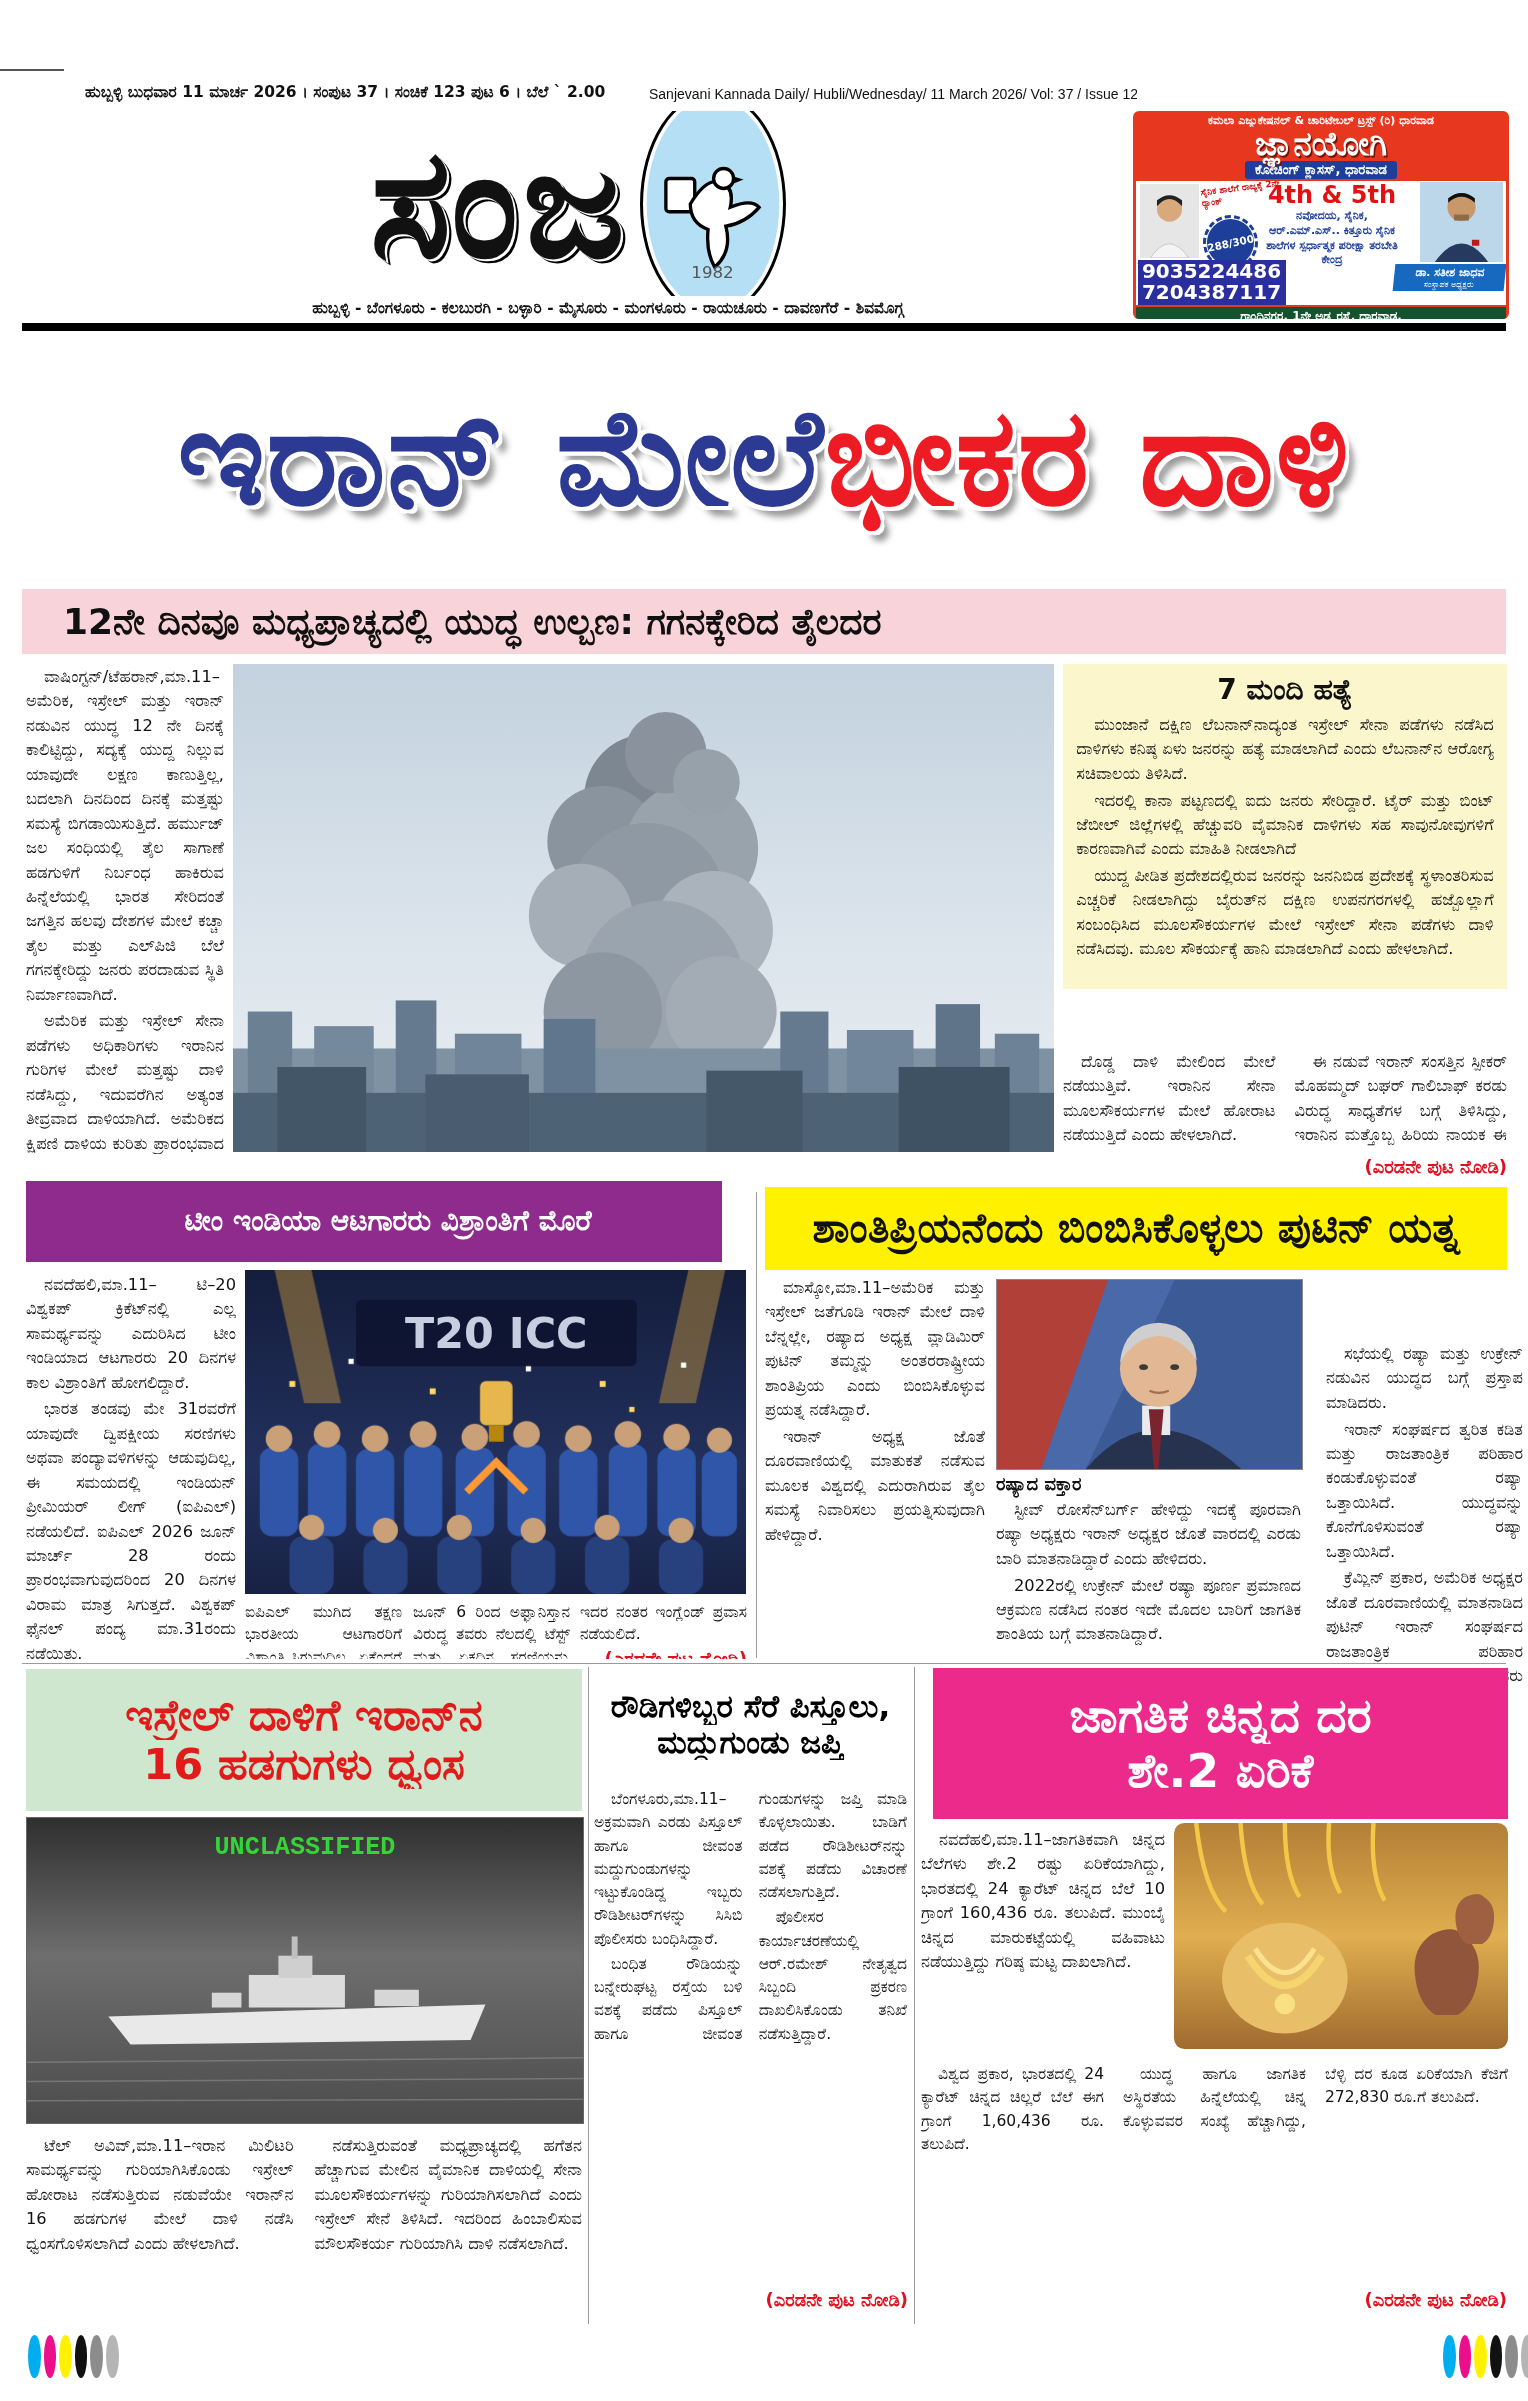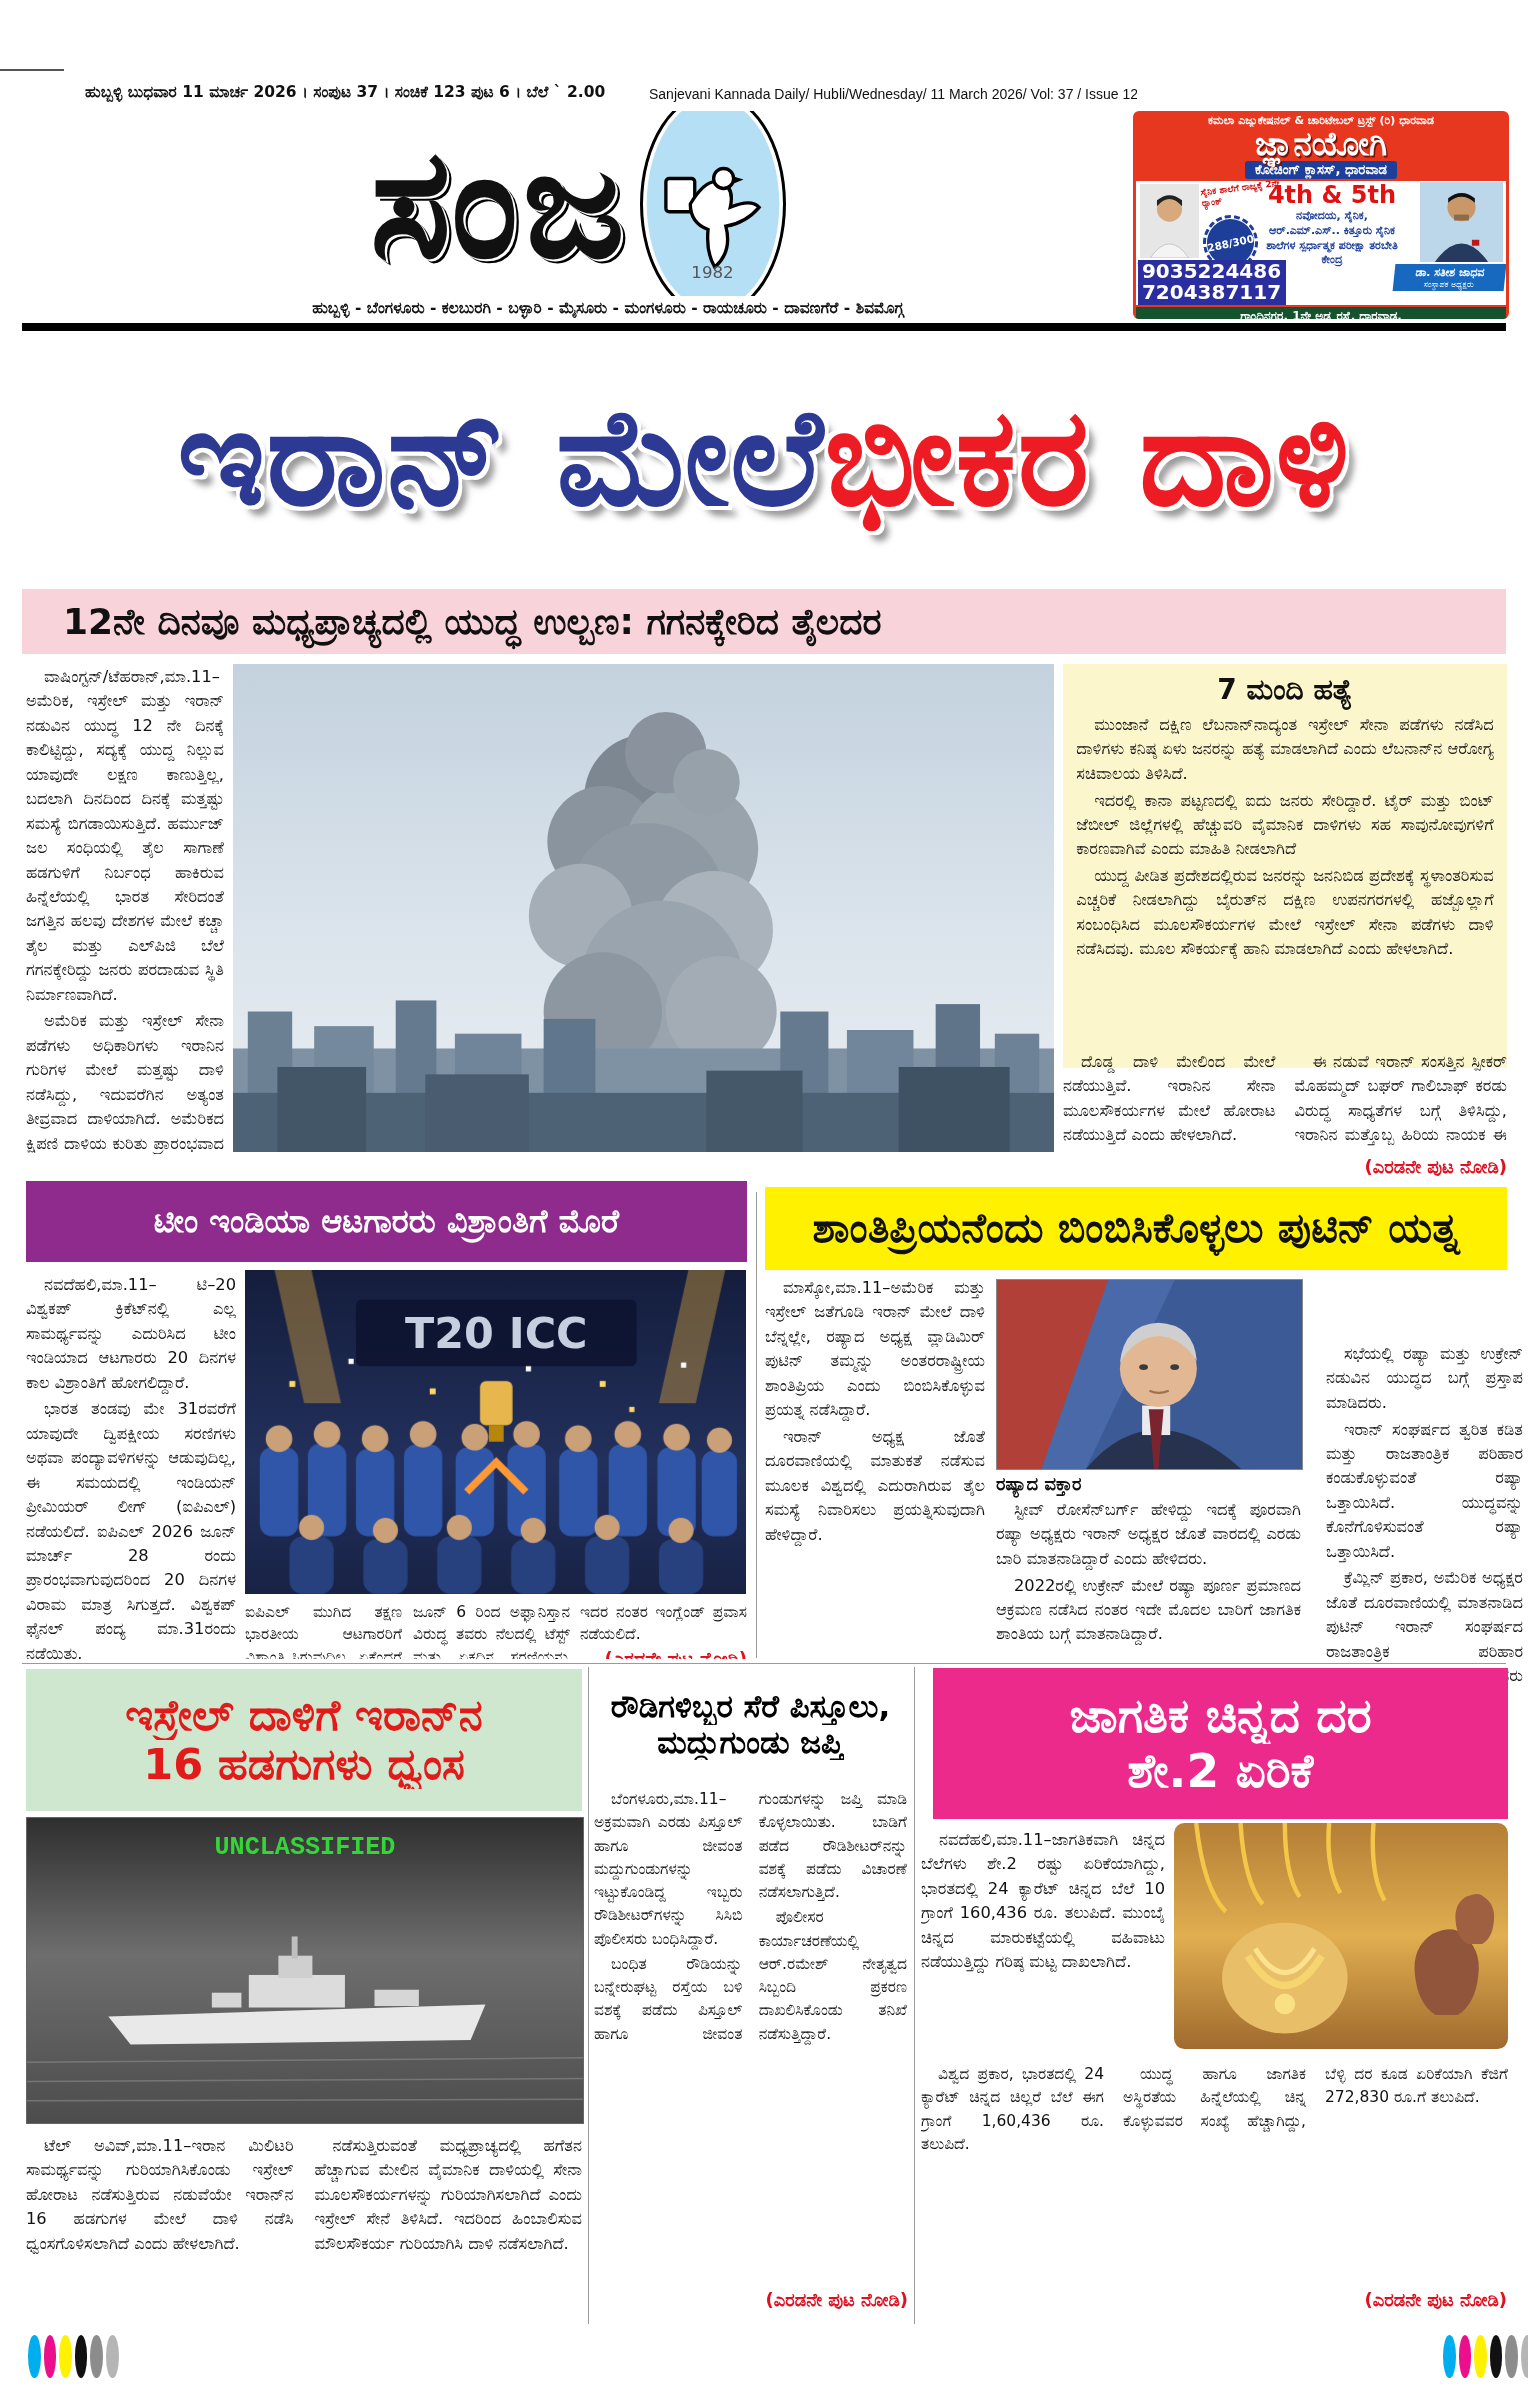--- a/index.html
+++ b/index.html
@@ -147,36 +147,36 @@
       <g fill="#4e6275">
         <rect x="0" y="580" width="1110" height="80"></rect>
         <rect x="60" y="545" width="120" height="115" fill="#435668"></rect>
           <rect x="260" y="555" width="140" height="105" fill="#4a5d70"></rect>
         <rect x="640" y="550" width="130" height="110" fill="#455869"></rect>
           <rect x="900" y="545" width="150" height="115" fill="#3f5263"></rect>
       </g>
     </svg>
   </div>
 
-  <div class="abs" style="left:1063px;top:664px;width:444px;height:404px;background:#fcf6cd;box-sizing:border-box;padding:9px 13.3px;overflow:hidden;">
+  <div class="abs" style="left:1063px;top:664px;width:444px;height:325px;background:#fcf6cd;box-sizing:border-box;padding:9px 13.3px;overflow:hidden;">
     <div style="font-size:28px;font-weight:800;text-align:center;margin-bottom:6px;">7 ಮಂದಿ ಹತ್ಯೆ</div>
     <div class="jtext" style="height:318px;">
         <p class="para">ಮುಂಜಾನೆ ದಕ್ಷಿಣ ಲೆಬನಾನ್‌ನಾದ್ಯಂತ ಇಸ್ರೇಲ್ ಸೇನಾ ಪಡೆಗಳು ನಡೆಸಿದ ದಾಳಿಗಳು ಕನಿಷ್ಠ ಏಳು ಜನರನ್ನು ಹತ್ಯೆ ಮಾಡಲಾಗಿದೆ ಎಂದು ಲೆಬನಾನ್‌ನ ಆರೋಗ್ಯ ಸಚಿವಾಲಯ ತಿಳಿಸಿದೆ.</p>
         <p class="para">ಇದರಲ್ಲಿ ಕಾನಾ ಪಟ್ಟಣದಲ್ಲಿ ಐದು ಜನರು ಸೇರಿದ್ದಾರೆ. ಟೈರ್ ಮತ್ತು ಬಿಂಟ್ ಜೆಬೀಲ್ ಜಿಲ್ಲೆಗಳಲ್ಲಿ ಹೆಚ್ಚುವರಿ ವೈಮಾನಿಕ ದಾಳಿಗಳು ಸಹ ಸಾವುನೋವುಗಳಿಗೆ ಕಾರಣವಾಗಿವೆ ಎಂದು ಮಾಹಿತಿ ನೀಡಲಾಗಿದೆ</p>
         <p class="para">ಯುದ್ದ ಪೀಡಿತ ಪ್ರದೇಶದಲ್ಲಿರುವ ಜನರನ್ನು ಜನನಿಬಿಡ ಪ್ರದೇಶಕ್ಕೆ ಸ್ಥಳಾಂತರಿಸುವ ಎಚ್ಚರಿಕೆ ನೀಡಲಾಗಿದ್ದು ಬೈರುತ್‌ನ ದಕ್ಷಿಣ ಉಪನಗರಗಳಲ್ಲಿ ಹಜ್ಬೊಲ್ಲಾಗೆ ಸಂಬಂಧಿಸಿದ ಮೂಲಸೌಕರ್ಯಗಳ ಮೇಲೆ ಇಸ್ರೇಲ್ ಸೇನಾ ಪಡೆಗಳು ದಾಳಿ ನಡೆಸಿದವು. ಮೂಲ ಸೌಕರ್ಯಕ್ಕೆ ಹಾನಿ ಮಾಡಲಾಗಿದೆ ಎಂದು ಹೇಳಲಾಗಿದೆ.</p>
       </div>
   </div>
 
   <div class="abs jtext" style="left:1063px;top:1050px;width:444px;height:105px;column-count:2;column-gap:19px;">
       <p class="para">ದೊಡ್ಡ ದಾಳಿ ಮೇಲಿಂದ ಮೇಲೆ ನಡೆಯುತ್ತಿವೆ. ಇರಾನಿನ ಸೇನಾ ಮೂಲಸೌಕರ್ಯಗಳ ಮೇಲೆ ಹೋರಾಟ ನಡೆಯುತ್ತಿದೆ ಎಂದು ಹೇಳಲಾಗಿದೆ.</p>
       <p class="para">ಈ ನಡುವೆ ಇರಾನ್ ಸಂಸತ್ತಿನ ಸ್ಪೀಕರ್ ಮೊಹಮ್ಮದ್ ಬಘರ್ ಗಾಲಿಬಾಫ್ ಕರಡು ವಿರುದ್ಧ ಸಾಧ್ಯತೆಗಳ ಬಗ್ಗೆ ತಿಳಿಸಿದ್ದು, ಇರಾನಿನ ಮತ್ತೊಬ್ಬ ಹಿರಿಯ ನಾಯಕ ಈ ಕುರಿತು ಮಾತನಾಡಿದ್ದಾರೆ ಎಂದು ತಿಳಿಸಿದ್ದಾರೆ.</p>
     </div>
   <div class="abs red-mark" style="left:1322px;top:1156px;width:185px;">(ಎರಡನೇ ಪುಟ ನೋಡಿ)</div>
 
-  <div class="abs ctr nowrap boxHead" style="left:26px;top:1181px;width:721px;height:81px;background:#8e2b8c;color:#fff;font-size:32px;">ಟೀಂ ಇಂಡಿಯಾ ಆಟಗಾರರು ವಿಶ್ರಾಂತಿಗೆ ಮೊರೆ</div>
+  <div class="abs ctr nowrap boxHead" style="left:26px;top:1181px;width:668px;height:81px;background:#8e2b8c;color:#fff;font-size:28px;padding-left:28px;">ಟೀಂ ಇಂಡಿಯಾ ಆಟಗಾರರು ವಿಶ್ರಾಂತಿಗೆ ಮೊರೆ</div>
 
   <div class="abs ctr nowrap boxHead" style="left:765px;top:1187px;width:742px;height:83px;background:#fff100;color:#111;font-size:41px;">ಶಾಂತಿಪ್ರಿಯನೆಂದು ಬಿಂಬಿಸಿಕೊಳ್ಳಲು ಪುಟಿನ್ ಯತ್ನ</div>
 
   <div class="abs rule colrule-v" style="left:756px;top:1192px;height:466px;"></div>
 
   <div class="abs jtext" style="left:26px;top:1273px;width:210px;height:386px;">
       <p class="para">ನವದೆಹಲಿ,ಮಾ.11– ಟಿ–20 ವಿಶ್ವಕಪ್ ಕ್ರಿಕೆಟ್‌ನಲ್ಲಿ ಎಲ್ಲ ಸಾಮರ್ಥ್ಯವನ್ನು ಎದುರಿಸಿದ ಟೀಂ ಇಂಡಿಯಾದ ಆಟಗಾರರು 20 ದಿನಗಳ ಕಾಲ ವಿಶ್ರಾಂತಿಗೆ ಹೋಗಲಿದ್ದಾರೆ.</p>
       <p class="para">ಭಾರತ ತಂಡವು ಮೇ 31ರವರೆಗೆ ಯಾವುದೇ ದ್ವಿಪಕ್ಷೀಯ ಸರಣಿಗಳು ಅಥವಾ ಪಂದ್ಯಾವಳಿಗಳನ್ನು ಆಡುವುದಿಲ್ಲ, ಈ ಸಮಯದಲ್ಲಿ ಇಂಡಿಯನ್ ಪ್ರೀಮಿಯರ್ ಲೀಗ್ (ಐಪಿಎಲ್) ನಡೆಯಲಿದೆ. ಐಪಿಎಲ್ 2026 ಜೂನ್ ಮಾರ್ಚ್ 28 ರಂದು ಪ್ರಾರಂಭವಾಗುವುದರಿಂದ 20 ದಿನಗಳ ವಿರಾಮ ಮಾತ್ರ ಸಿಗುತ್ತದೆ. ವಿಶ್ವಕಪ್ ಫೈನಲ್ ಪಂದ್ಯ ಮಾ.31ರಂದು ನಡೆಯಿತು.</p>
     </div>
 

